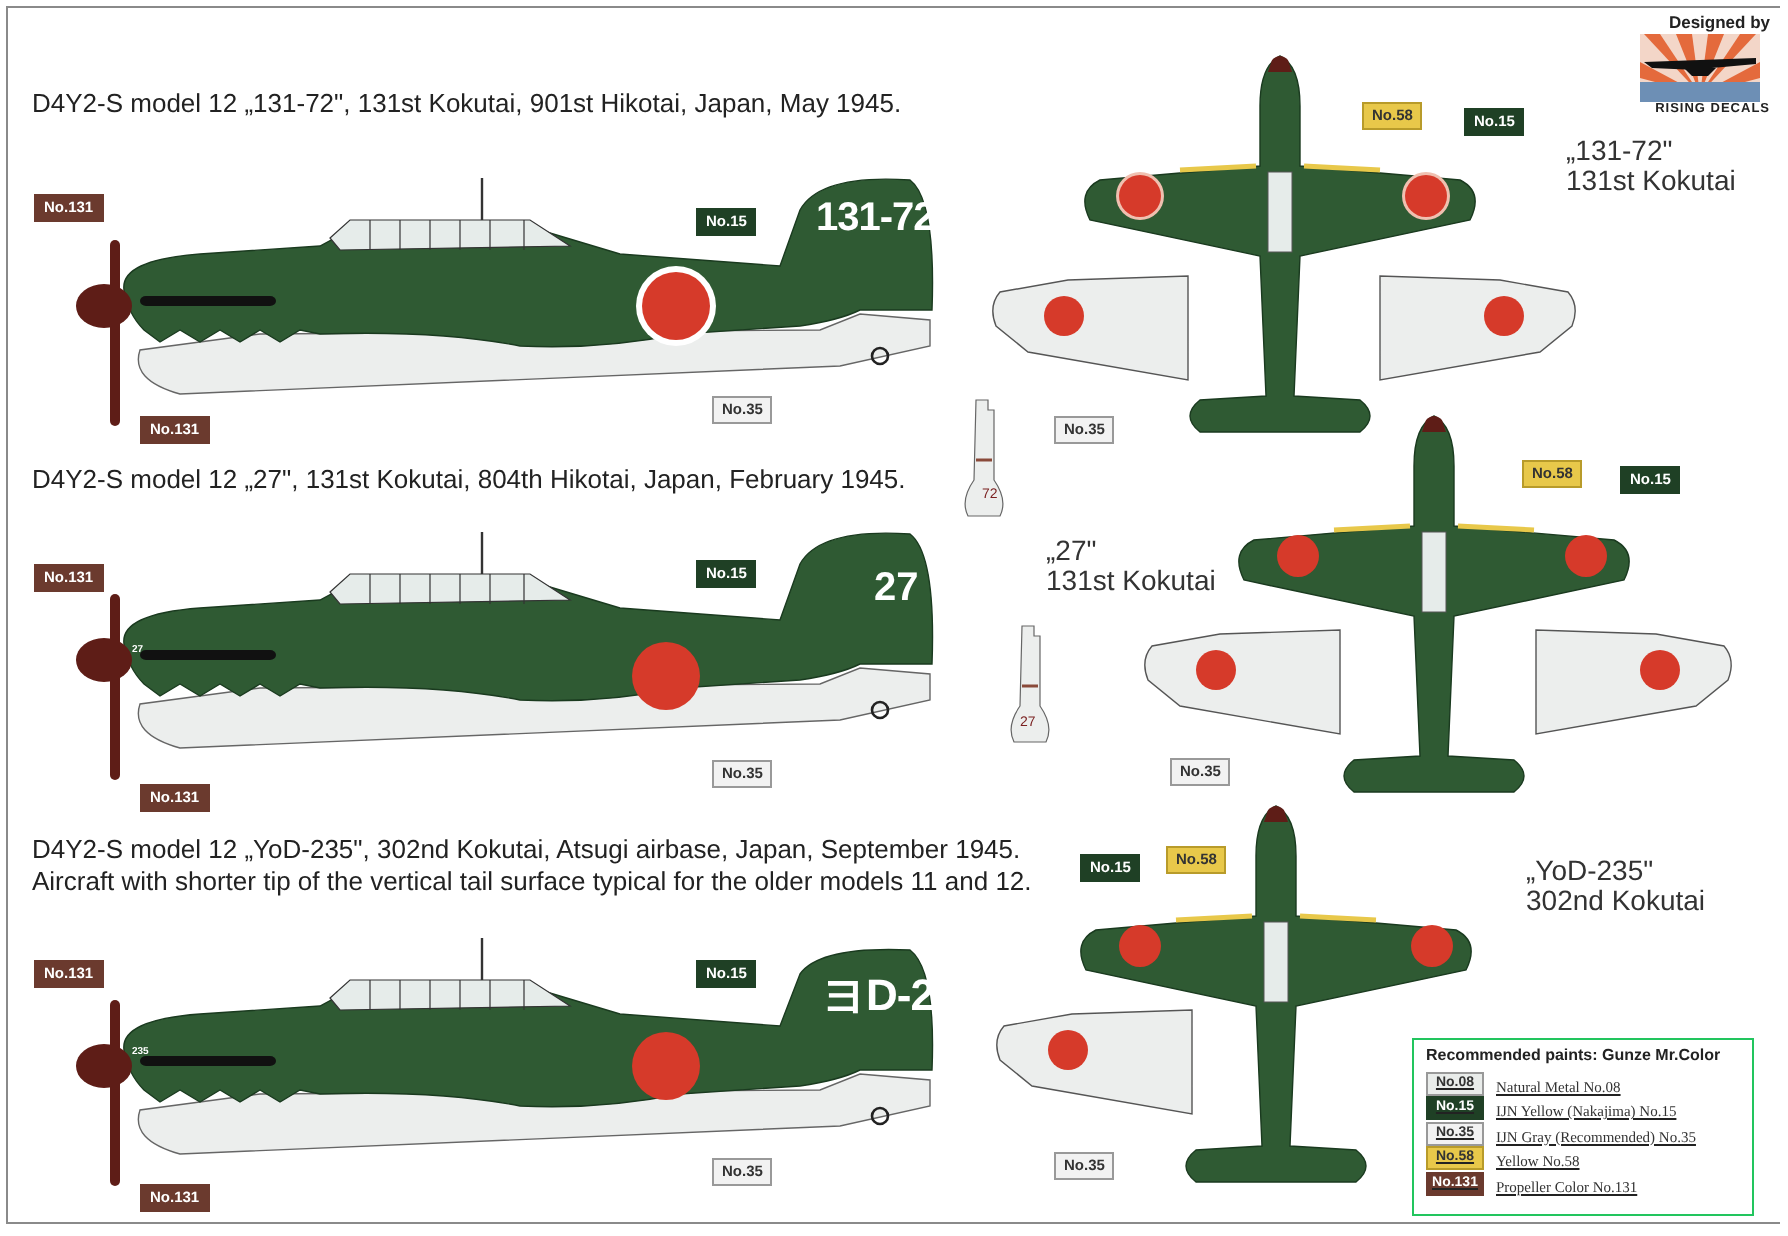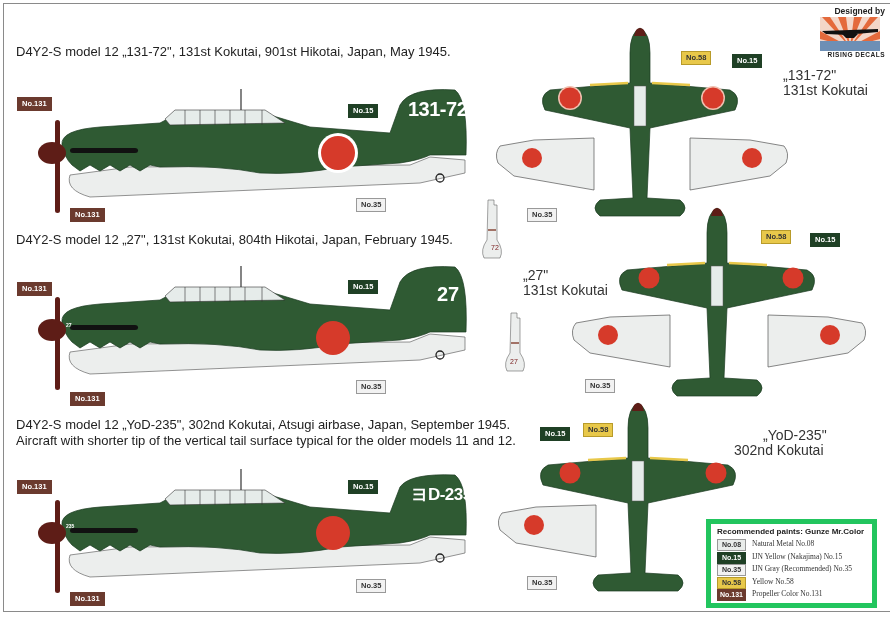--- a/index.html
+++ b/index.html
@@ -10,23 +10,23 @@
   .unit-label{position:absolute;font-size:14px;color:#333;line-height:16px;white-space:nowrap;}
   .tag{position:absolute;font-size:7.5px;font-weight:bold;padding:1px 4px;line-height:10px;white-space:nowrap;border:1px solid #999;}
   .tag.c131{background:#6b3a2e;color:#fff;border-color:#6b3a2e;}
   .tag.c15{background:#1f4025;color:#fff;border-color:#1f4025;}
   .tag.c35{background:#f2f2f2;color:#333;border-color:#999;}
   .tag.c58{background:#e8c84a;color:#333;border-color:#b89b2a;}
   svg{position:absolute;overflow:visible;}
   .logo{position:absolute;left:815px;top:6px;width:70px;height:58px;text-align:right;}
   .logo .top{font-size:8.5px;font-weight:bold;color:#222;}
   .logo .bot{font-size:6.5px;font-weight:bold;color:#222;letter-spacing:0.5px;}
-  .legend{position:absolute;left:706px;top:519px;width:171px;height:89px;border:5px solid #22c55e;background:#fff;box-sizing:border-box;padding:3px 6px;}
+  .legend{position:absolute;left:706px;top:519px;width:171px;height:89px;border:1px solid #22c55e;background:#fff;box-sizing:border-box;padding:3px 6px;}
   .legend-title{font-size:8px;font-weight:bold;color:#222;margin-bottom:3px;white-space:nowrap;}
-  .legend-row{display:flex;align-items:flex-start;height:12.5px;}
+  .legend-row{display:flex;align-items:flex-end;height:12.5px;text-decoration:underline;}
   .legend-row .sw{width:27px;font-size:7px;font-weight:bold;text-align:center;line-height:10px;margin-right:6px;border:1px solid #999;}
   .legend-row .nm{font-family:"Liberation Serif",serif;font-size:7.5px;color:#333;white-space:nowrap;}
 </style>
 </head>
 <body>
 
 <div class="frame"></div>
 <div class="frame-bottom"></div>
 
 <div class="caption" style="top:44px;">D4Y2-S model 12 „131-72", 131st Kokutai, 901st Hikotai, Japan, May 1945.</div>
@@ -122,21 +122,21 @@
         <line x1="245" y1="25" x2="245" y2="40"></line>
         <line x1="262" y1="25" x2="262" y2="40"></line>
       </g>
   <line x1="241" y1="25" x2="241" y2="4" stroke="#333" stroke-width="1.2"></line>
   <rect x="70" y="63" width="68" height="5" rx="3" fill="#111"></rect>
   <circle cx="333" cy="68" r="17" fill="#d63a2a"></circle>
   <ellipse cx="52" cy="68" rx="14" ry="11" fill="#5e1d17"></ellipse>
   <rect x="55" y="35" width="5" height="93" rx="2.5" fill="#5e1d17"></rect>
   <circle cx="440" cy="93" r="4" fill="none" stroke="#222" stroke-width="1.3"></circle>
 </svg>
-<div style="position:absolute;left:411px;top:483px;font-size:17px;font-weight:bold;color:#fff;letter-spacing:-0.5px;">ヨD-235</div>
+<div style="position:absolute;left:411px;top:483px;font-size:22px;font-weight:bold;color:#fff;letter-spacing:-0.5px;">ヨD-235</div>
 <div style="position:absolute;left:66px;top:523px;font-size:5px;font-weight:bold;color:#fff;">235</div>
 <div class="tag c131" style="left:17px;top:480px;">No.131</div>
 <div class="tag c131" style="left:70px;top:592px;">No.131</div>
 <div class="tag c15" style="left:348px;top:480px;">No.15</div>
 <div class="tag c35" style="left:356px;top:579px;">No.35</div>
 </div>
 
 <div>
 <svg style="left:530px;top:28px;" width="230" height="195" viewBox="0 0 230 195">
   <path d="M110 0 Q100 5 100 25 L100 55 L20 62 Q8 68 15 82 L100 100 L103 170 L70 172 Q60 180 70 188 L150 188 Q160 180 150 172 L117 170 L120 100 L205 82 Q212 68 200 62 L120 55 L120 25 Q120 5 110 0 Z" fill="#2f5a33" stroke="#1a3a1f" stroke-width="0.7"></path>
@@ -207,21 +207,21 @@
   <line x1="122" y1="55" x2="160" y2="57" stroke="#e8c84a" stroke-width="2.5"></line>
   <circle cx="42" cy="70" r="10.5" fill="#d63a2a"></circle>
   <circle cx="188" cy="70" r="10.5" fill="#d63a2a"></circle>
   <rect x="104" y="58" width="12" height="40" fill="#e6ecea" stroke="#555" stroke-width="0.5"></rect>
 </svg>
 <svg style="left:496px;top:505px;" width="105" height="65" viewBox="0 0 105 65">
   <path d="M6 8 Q0 15 4 25 L20 38 L100 52 L100 0 L40 2 Z" fill="#eceeed" stroke="#555" stroke-width="0.7"></path>
   <circle cx="38" cy="20" r="10" fill="#d63a2a"></circle>
 </svg>
 <div class="unit-label" style="left:763px;top:427px;">„YoD-235"</div>
-<div class="unit-label" style="left:734px;top:442px;">302nd Kokutai</div>
+<div class="unit-label" style="left:763px;top:442px;">302nd Kokutai</div>
 <div class="tag c15" style="left:540px;top:427px;">No.15</div>
 <div class="tag c58" style="left:583px;top:423px;">No.58</div>
 <div class="tag c35" style="left:527px;top:576px;">No.35</div>
 </div>
 
 <div class="legend">
   <div class="legend-title">Recommended paints: Gunze Mr.Color</div>
   <div class="legend-row">
     <span class="sw" style="background:#e9ecea;color:#333;">No.08</span>
     <span class="nm">Natural Metal No.08</span>

